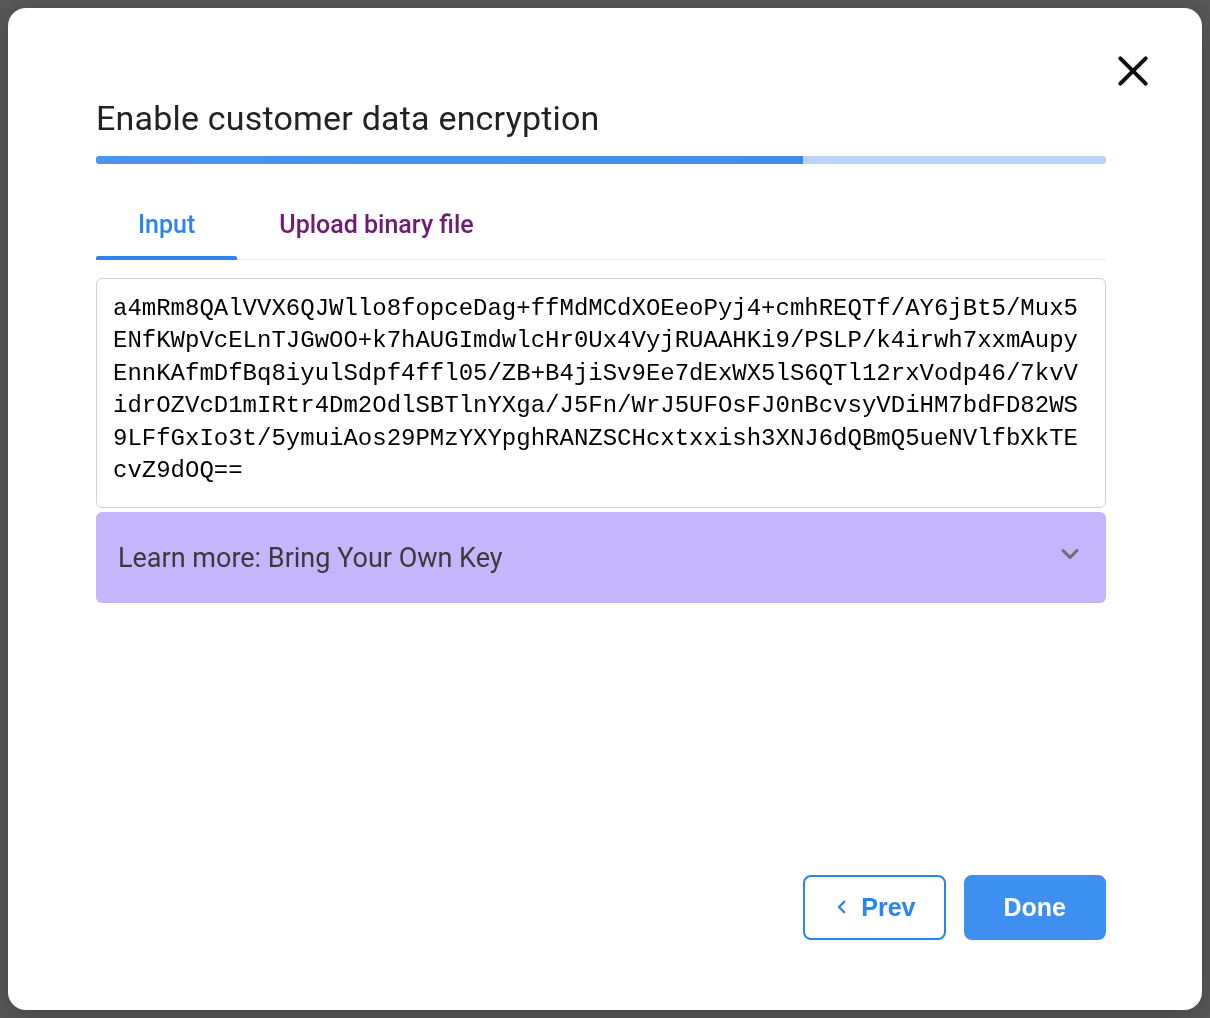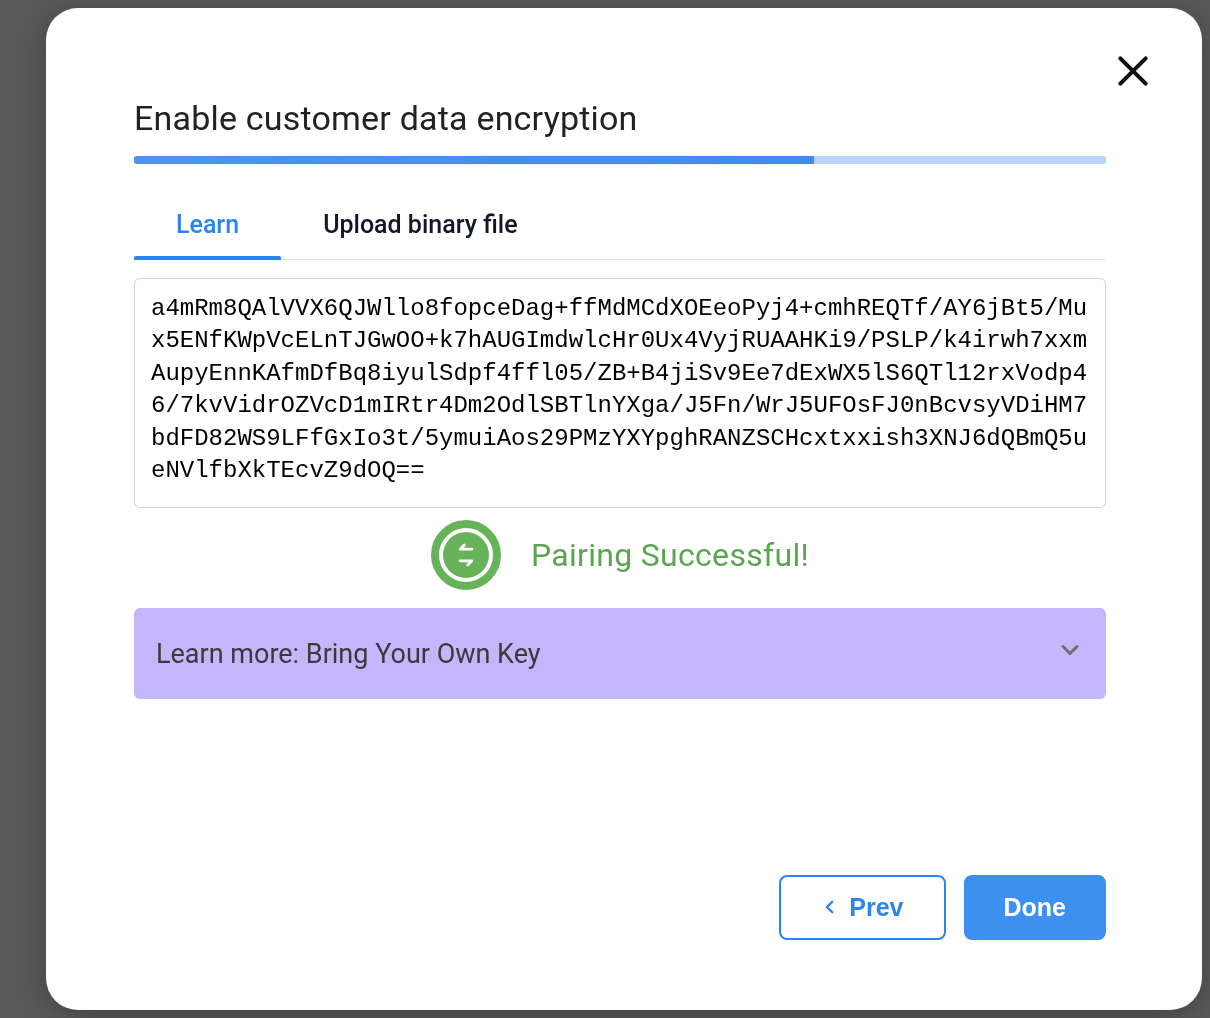--- a/index.html
+++ b/index.html
@@ -1,37 +1,37 @@
 <!DOCTYPE html>
 <html><head>
 <meta charset="utf-8">
 <style>
   html,body{margin:0;padding:0;width:1210px;height:1018px;font-family:-apple-system,BlinkMacSystemFont,"Segoe UI",Roboto,"Helvetica Neue",Arial,sans-serif;background:#595959;overflow:hidden;color:#1a1a1a;}
-  .modal{position:absolute;inset:8px;background:#fff;border-radius:32px;box-shadow:0 6px 30px rgba(0,0,0,.25);margin-left:38px;}
+  .modal{position:absolute;inset:8px;background:#fff;border-radius:18px;box-shadow:0 6px 30px rgba(0,0,0,.25);}
   .close{position:absolute;top:44px;right:50px;width:38px;height:38px;cursor:pointer;}
   .close svg{width:38px;height:38px;}
   .content{position:absolute;left:88px;right:96px;top:90px;}
   .title{font-size:34px;font-weight:400;color:#222;letter-spacing:.2px;margin:0 0 18px 0;}
   .progress{height:8px;width:100%;background:#b9d4f8;border-radius:3px;overflow:hidden;margin-bottom:32px;}
   .progress .fill{height:100%;background:linear-gradient(90deg,#4b95f0 0%,#3e8cec 100%);width:70%;}
   .instr{font-size:26px;font-weight:700;color:#111;line-height:1.55;margin:0 0 28px 0;}
   .tabs{display:flex;border-bottom:1px solid #e6e6e6;margin-bottom:18px;}
-  .tab{padding:14px 42px 20px;font-size:25px;font-weight:500;color:#0f172a;cursor:pointer;position:relative;}
+  .tab{padding:14px 42px 20px;font-size:25px;font-weight:500;color:#701a75;cursor:pointer;position:relative;}
   .tab.active{color:#2b84ef;}
   .tab.active::after{content:"";position:absolute;left:0;right:0;bottom:-1px;height:4px;background:#2b84ef;border-radius:2px 2px 0 0;}
   .key-area{width:100%;height:230px;border:1px solid #cfd3d8;border-radius:6px;padding:14px 16px;font-family:"SFMono-Regular",Consolas,"Liberation Mono",Menlo,monospace;font-size:24px;line-height:1.35;resize:none;box-sizing:border-box;color:#000;overflow-wrap:break-word;word-break:break-all;}
   .status{display:flex;align-items:center;justify-content:center;gap:30px;margin:8px 0 18px 0;}
   .status .label{font-size:32px;font-weight:400;color:#5aa64f;letter-spacing:.3px;}
   .status .badge{width:70px;height:70px;border-radius:50%;border:8px solid #67b35a;display:flex;align-items:center;justify-content:center;color:#dff0d8;box-sizing:border-box;}
   .status .badge .inner{width:46px;height:46px;border-radius:50%;background:#67b35a;display:flex;align-items:center;justify-content:center;}
   .status .badge svg{width:28px;height:28px;}
   .learn{background:#c4b5fd;border-radius:6px;padding:28px 22px;display:flex;align-items:center;justify-content:space-between;font-size:27px;color:#3a3a3a;cursor:pointer;}
   .learn .chev svg{width:28px;height:28px;stroke:#6e6e6e;}
   .footer{position:absolute;right:96px;bottom:70px;display:flex;gap:18px;}
-  .btn{font-size:25px;font-weight:600;border-radius:8px;padding:16px 40px;cursor:pointer;display:inline-flex;align-items:center;gap:10px;}
+  .btn{font-size:25px;font-weight:600;border-radius:8px;padding:16px 28px;cursor:pointer;display:inline-flex;align-items:center;gap:10px;}
   .btn.secondary{background:#fff;color:#2b84ef;border:2px solid #2b84ef;}
   .btn.secondary svg{width:18px;height:18px;}
   .btn.primary{background:#3d8ff0;color:#fff;border:2px solid #3d8ff0;padding:5px 38px;}
 </style>
 </head>
 <body>
 
 <div class="modal">
 
   <div class="close">
@@ -46,37 +46,26 @@
   <div class="content">
 
     <h1 class="title">Enable customer data encryption</h1>
 
     <div class="progress">
       <div class="fill" style="width:70%"></div>
     </div>
 
 
     <div class="tabs">
-      <div class="tab active">Learn</div>
+      <div class="tab active">Input</div>
       <div class="tab">Upload binary file</div>
     </div>
 
     <textarea class="key-area" spellcheck="false" style="">a4mRm8QAlVVX6QJWllo8fopceDag+ffMdMCdXOEeoPyj4+cmhREQTf/AY6jBt5/Mux5ENfKWpVcELnTJGwOO+k7hAUGImdwlcHr0Ux4VyjRUAAHKi9/PSLP/k4irwh7xxmAupyEnnKAfmDfBq8iyulSdpf4ffl05/ZB+B4jiSv9Ee7dExWX5lS6QTl12rxVodp46/7kvVidrOZVcD1mIRtr4Dm2OdlSBTlnYXga/J5Fn/WrJ5UFOsFJ0nBcvsyVDiHM7bdFD82WS9LFfGxIo3t/5ymuiAos29PMzYXYpghRANZSCHcxtxxish3XNJ6dQBmQ5ueNVlfbXkTEcvZ9dOQ==</textarea>
 
-    <div class="status">
-      <div class="badge">
-        <div class="inner">
-          <svg viewBox="0 0 24 24" fill="none" stroke="#ffffff" stroke-width="2.4" stroke-linecap="round" stroke-linejoin="round">
-            <path d="M17 7 H7 l3.5 -3.5"></path>
-            <path d="M7 17 H17 l-3.5 3.5"></path>
-          </svg>
-        </div>
-      </div>
-      <div class="label">Pairing Successful!</div>
-    </div>
 
     <div class="learn">
       <span>Learn more: Bring Your Own Key</span>
       <span class="chev">
         <svg viewBox="0 0 24 24" fill="none" stroke-width="2.6" stroke-linecap="round" stroke-linejoin="round">
           <polyline points="6 9 12 15 18 9"></polyline>
         </svg>
       </span>
     </div>
 

